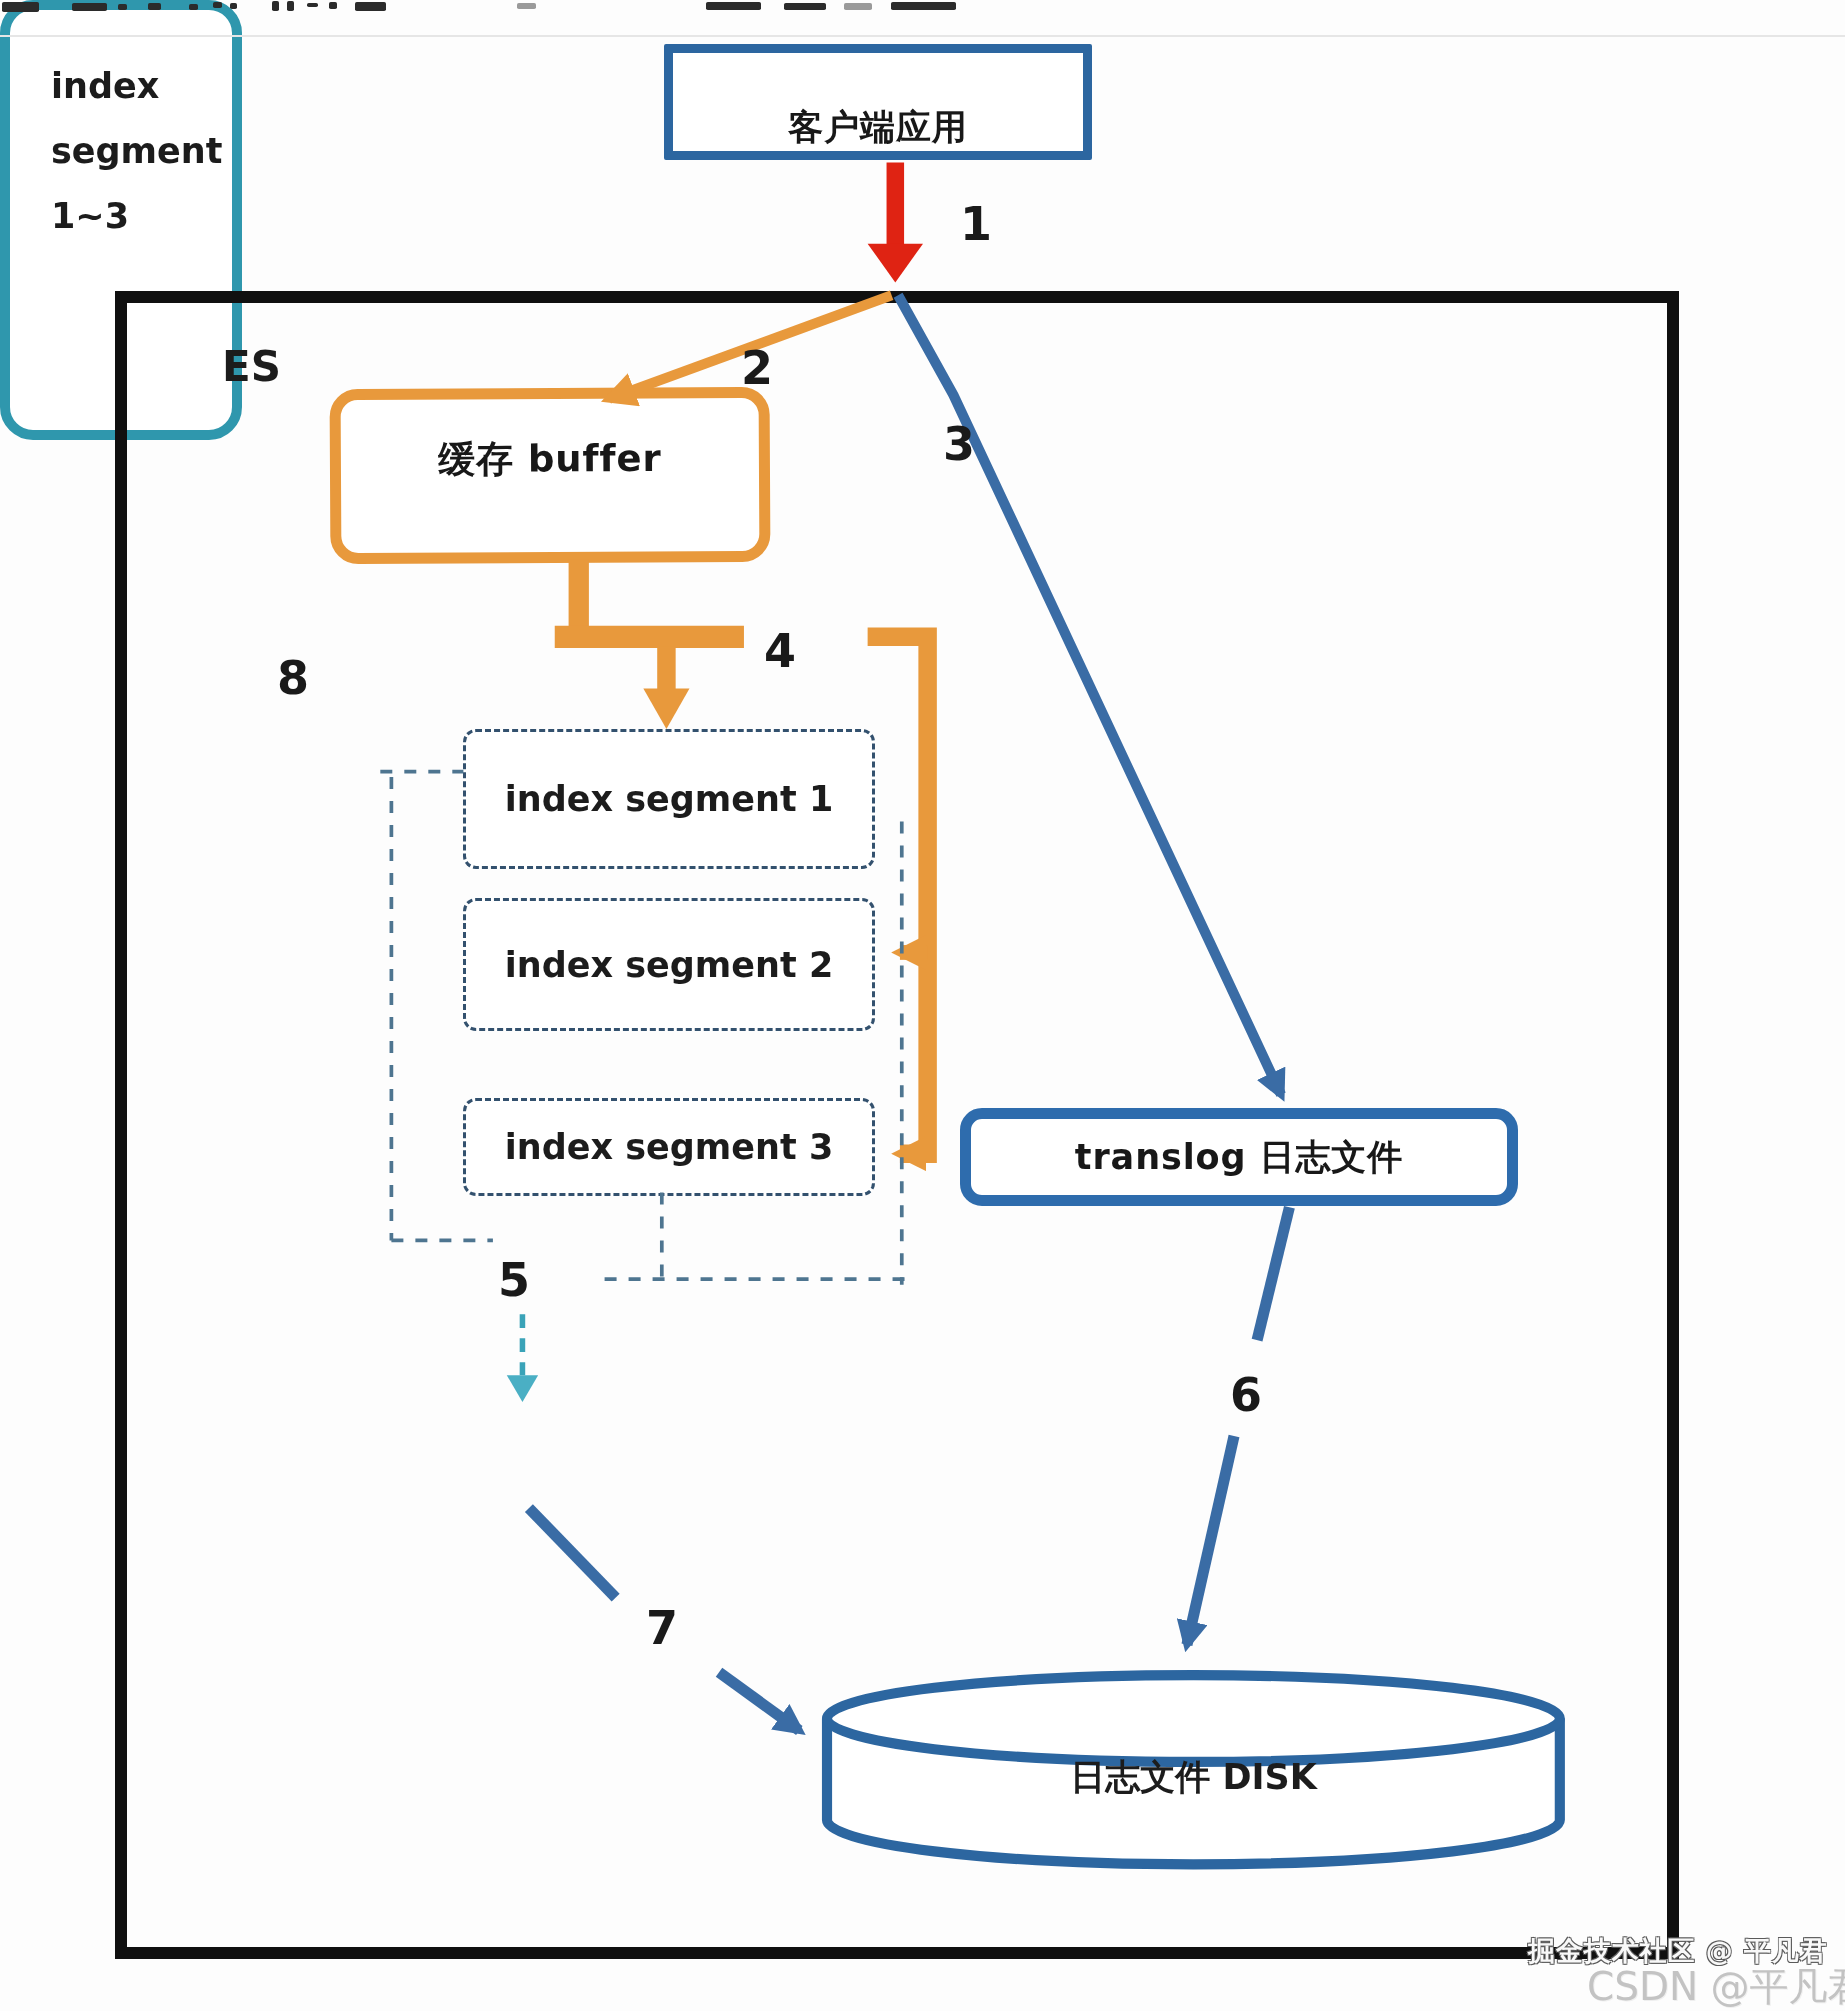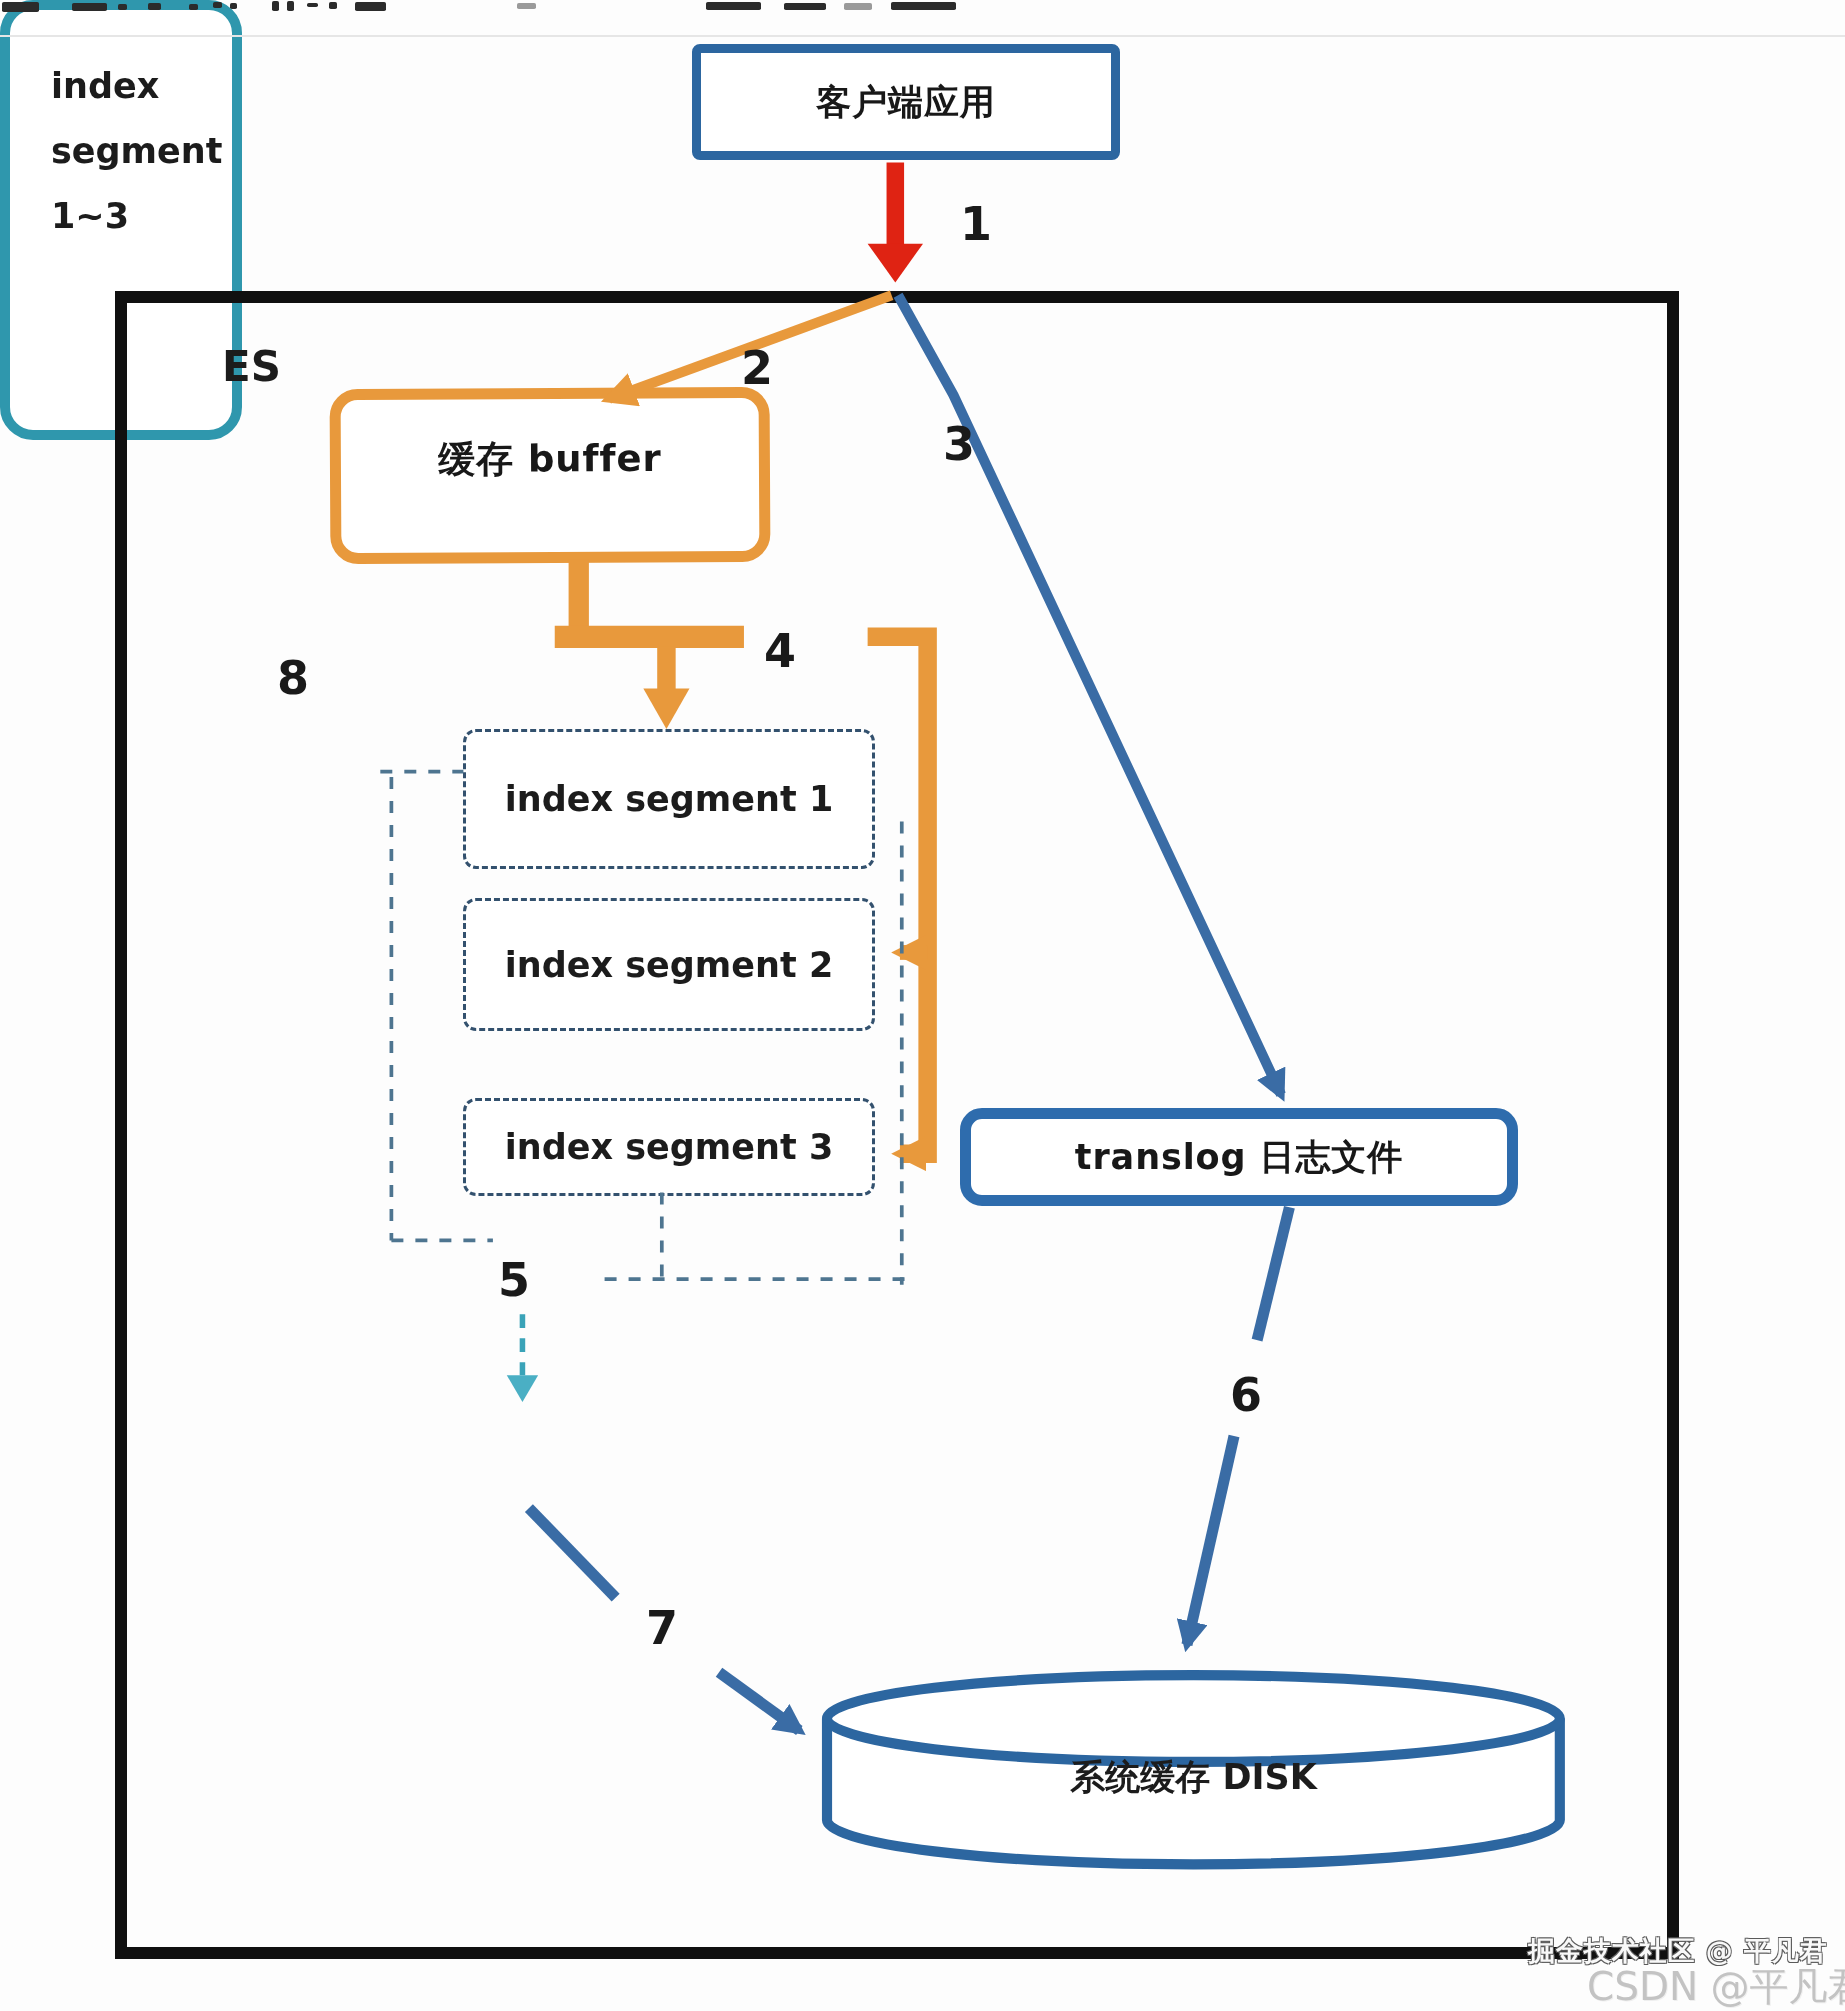--- a/index.html
+++ b/index.html
@@ -11,21 +11,21 @@
   
   .smudge{position:absolute;background:#2b2b2b;border-radius:1.8px;}
   .smudge.light{background:#9a9a9a;}
   #top-divider{position:absolute;left:0;top:35px;width:1846px;height:1.8px;background:#e6e6e6;}
   
   .node{
     position:absolute;background:#ffffff;display:flex;align-items:center;justify-content:center;
     box-sizing:border-box;text-align:center;
   }
   .node .lbl{font-size:35px;font-weight:600;letter-spacing:0.9px;color:#181818;}
-  #client-box{left:692px;top:44px;width:428px;height:116px;border:9.2px solid #2c66a0;border-radius:8px;z-index:2;}
+  #client-box{left:664px;top:44px;width:428px;height:116px;border:9.2px solid #2c66a0;border-radius:2px;z-index:2;align-items:flex-end;}
   #es-box{left:115px;top:291px;width:1564px;height:1668px;border:12px solid #101010;background:transparent;z-index:1;}
   #es-label{left:222px;top:314px;font-size:42px;font-weight:700;z-index:4;margin-top:28px;}
   #buffer-box{left:330px;top:388px;width:440px;height:175px;border:11px solid #e8993c;border-radius:28px;z-index:2;transform:rotate(-0.3deg);}
   #buffer-box .lbl{font-size:37px;transform:translateY(-16.6px);}
   .segment{
     position:absolute;left:463px;width:406px;border:3.7px dashed #33516e;border-radius:13px;
     background:#ffffff;display:flex;align-items:center;justify-content:center;z-index:2;
   }
   #segment1{top:729px;height:134px;}
   #segment2{top:898px;height:127px;}
@@ -167,21 +167,21 @@
       <line x1="1397" y1="1308" x2="1362" y2="1452" stroke="#3a6ca5" stroke-width="12"></line>
       <path d="M1337,1556 L1286,1782" stroke="#3a6ca5" stroke-width="12" fill="none" marker-end="url(#ah-blue)"></path>
     </g>
 
     <g>
       <path d="M896,1862 L896,1972 A397,48 0 0 0 1690,1972 L1690,1862" fill="#ffffff" stroke="#2c66a0" stroke-width="11"></path>
       <ellipse cx="1293" cy="1862" rx="397" ry="47" fill="#ffffff" stroke="#2c66a0" stroke-width="11"></ellipse>
     </g>
   </svg>
 
-  <div id="disk-label" class="abs">系统缓存 DISK</div>
+  <div id="disk-label" class="abs">日志文件 DISK</div>
 
   <div class="step" style="left:960px;top:197px;">1</div>
   <div class="step" style="left:741px;top:341px;">2</div>
   <div class="step" style="left:943px;top:417px;">3</div>
   <div class="step" style="left:764px;top:624px;">4</div>
   <div class="step" style="left:498px;top:1253px;">5</div>
   <div class="step" style="left:1230px;top:1368px;">6</div>
   <div class="step" style="left:646px;top:1601px;">7</div>
   <div class="step" style="left:277px;top:651px;">8</div>
 

